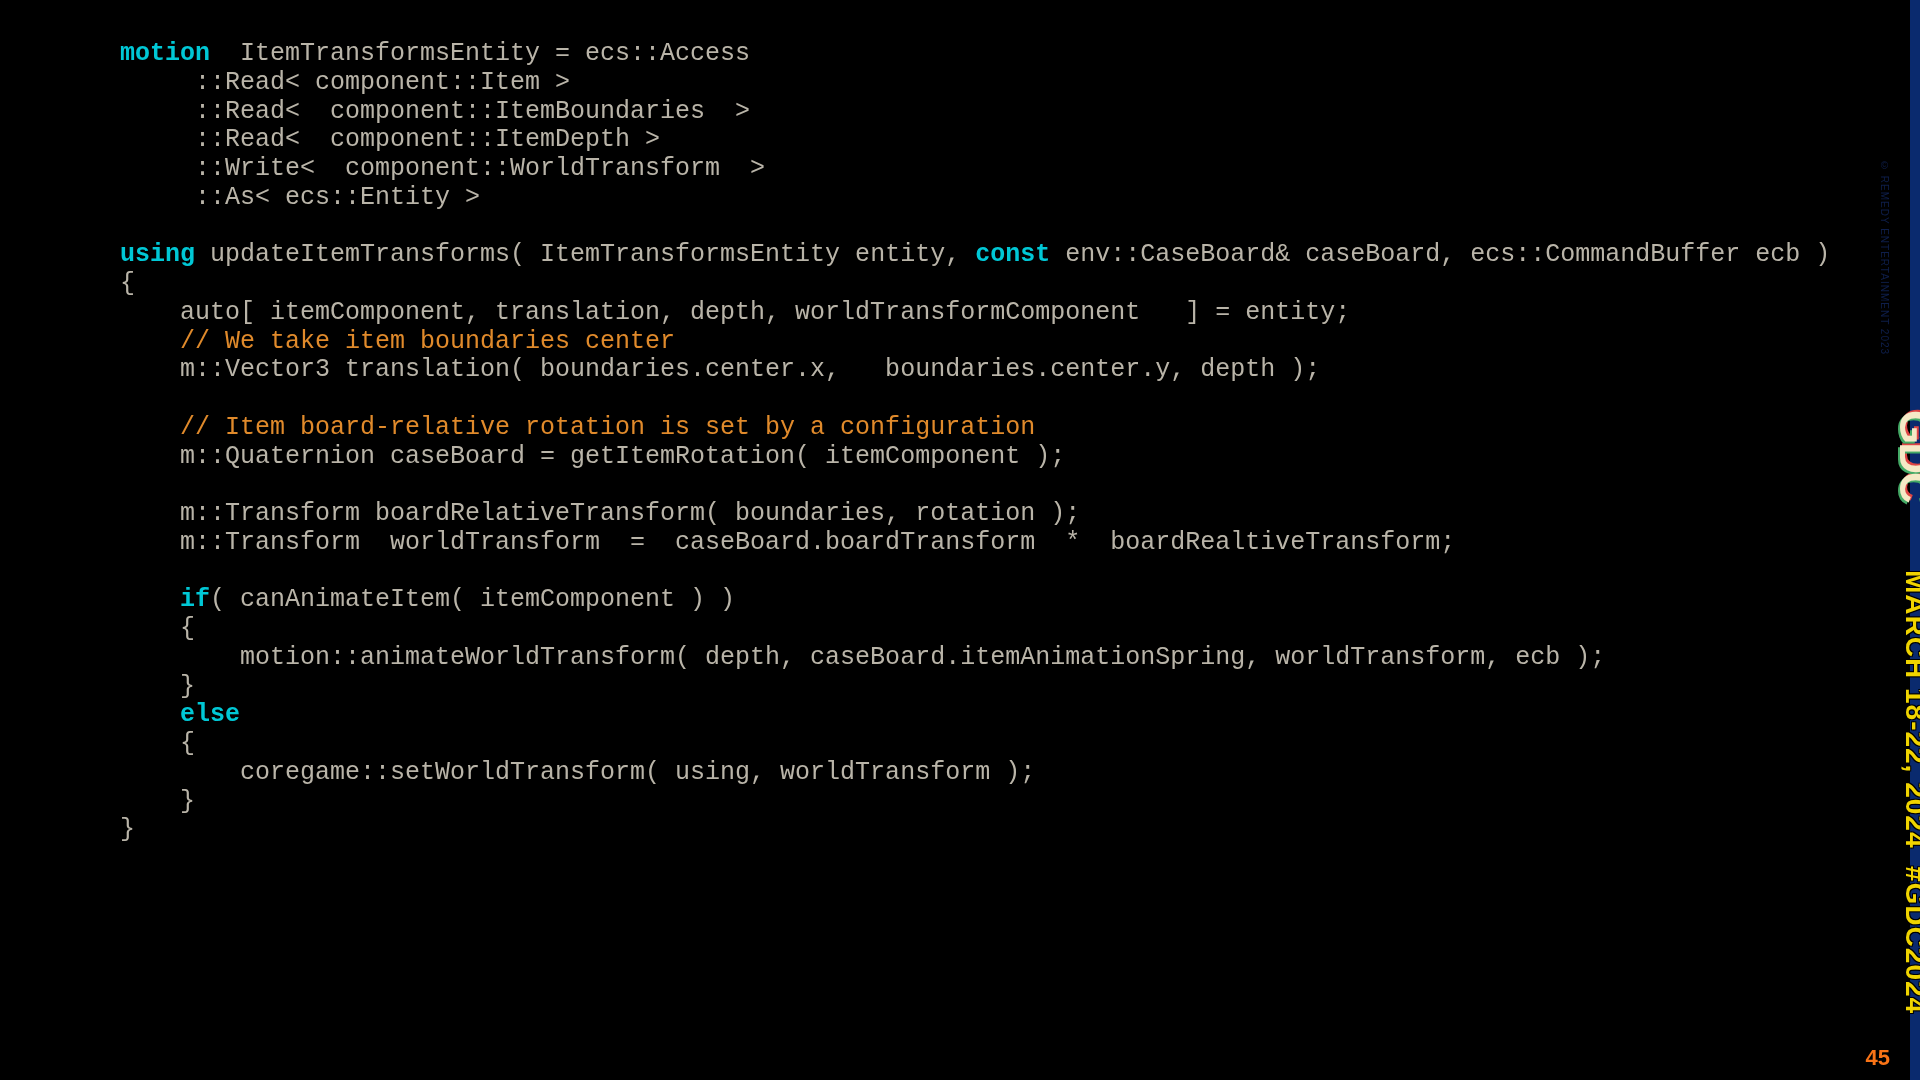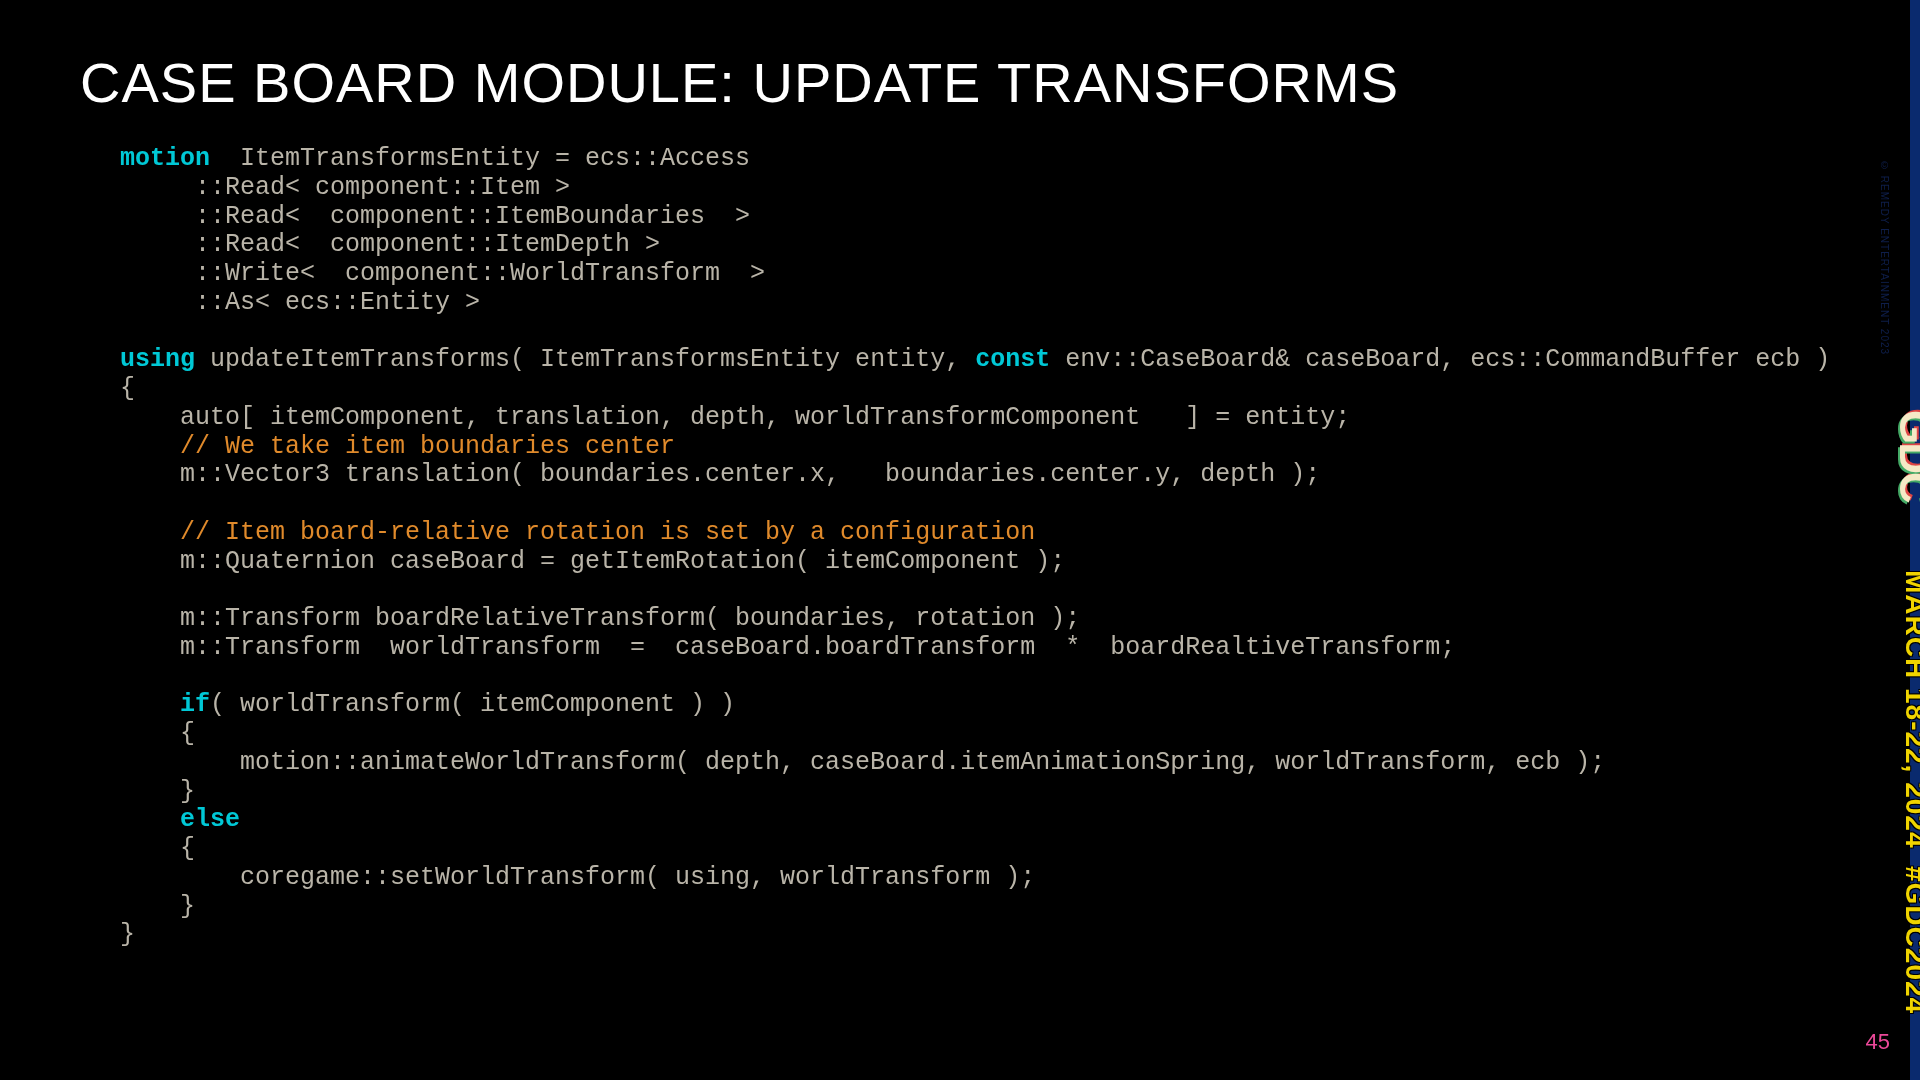--- a/index.html
+++ b/index.html
@@ -97,55 +97,54 @@
     text-orientation: mixed;
     font-weight: 900;
     font-size: 28px;
     color: #f0d400;
     text-shadow: 1px 1px 0 #000, -1px -1px 0 #000, 1px -1px 0 #000, -1px 1px 0 #000;
     letter-spacing: 1px;
     font-family: Arial, sans-serif;
   }
   .page-num {
     position: absolute;
-    bottom: 25px;
+    bottom: 9px;
     right: 30px;
-    color: #ec4899;
+    color: #f97316;
     font-size: 22px;
-    font-weight: normal;
+    font-weight: bold;
   }
 </style>
 </head>
 <body>
 
 <div class="slide">
 
   <div class="main">
-    <h1 class="title">CASE BOARD MODULE: UPDATE TRANSFORMS</h1>
 
     <pre class="code"><span class="kw">motion</span><span>  ItemTransformsEntity = ecs::Access</span>
 <span>     ::Read&lt; component::Item &gt;</span>
 <span>     ::Read&lt;  component::ItemBoundaries  &gt;</span>
 <span>     ::Read&lt;  component::ItemDepth &gt;</span>
 <span>     ::Write&lt;  component::WorldTransform  &gt;</span>
 <span>     ::As&lt; ecs::Entity &gt;</span>
 <span></span>
 <span class="kw">using</span><span> updateItemTransforms( ItemTransformsEntity entity, </span><span class="kw">const</span><span> env::CaseBoard&amp; caseBoard, ecs::CommandBuffer ecb )</span>
 <span>{</span>
 <span>    auto[ itemComponent, translation, depth, worldTransformComponent   ] = entity;</span>
 <span class="cm">    // We take item boundaries center</span>
 <span>    m::Vector3 translation( boundaries.center.x,   boundaries.center.y, depth );</span>
 <span></span>
 <span class="cm">    // Item board-relative rotation is set by a configuration</span>
 <span>    m::Quaternion caseBoard = getItemRotation( itemComponent );</span>
 <span></span>
 <span>    m::Transform boardRelativeTransform( boundaries, rotation );</span>
 <span>    m::Transform  worldTransform  =  caseBoard.boardTransform  *  boardRealtiveTransform;</span>
 <span></span>
-<span>    </span><span class="kw">if</span><span>( worldTransform( itemComponent ) )</span>
+<span>    </span><span class="kw">if</span><span>( canAnimateItem( itemComponent ) )</span>
 <span>    {</span>
 <span>        motion::animateWorldTransform( depth, caseBoard.itemAnimationSpring, worldTransform, ecb );</span>
 <span>    }</span>
 <span>    </span><span class="kw">else</span>
 <span>    {</span>
 <span>        coregame::setWorldTransform( using, worldTransform );</span>
 <span>    }</span>
 <span>}</span></pre>
   </div>
 

